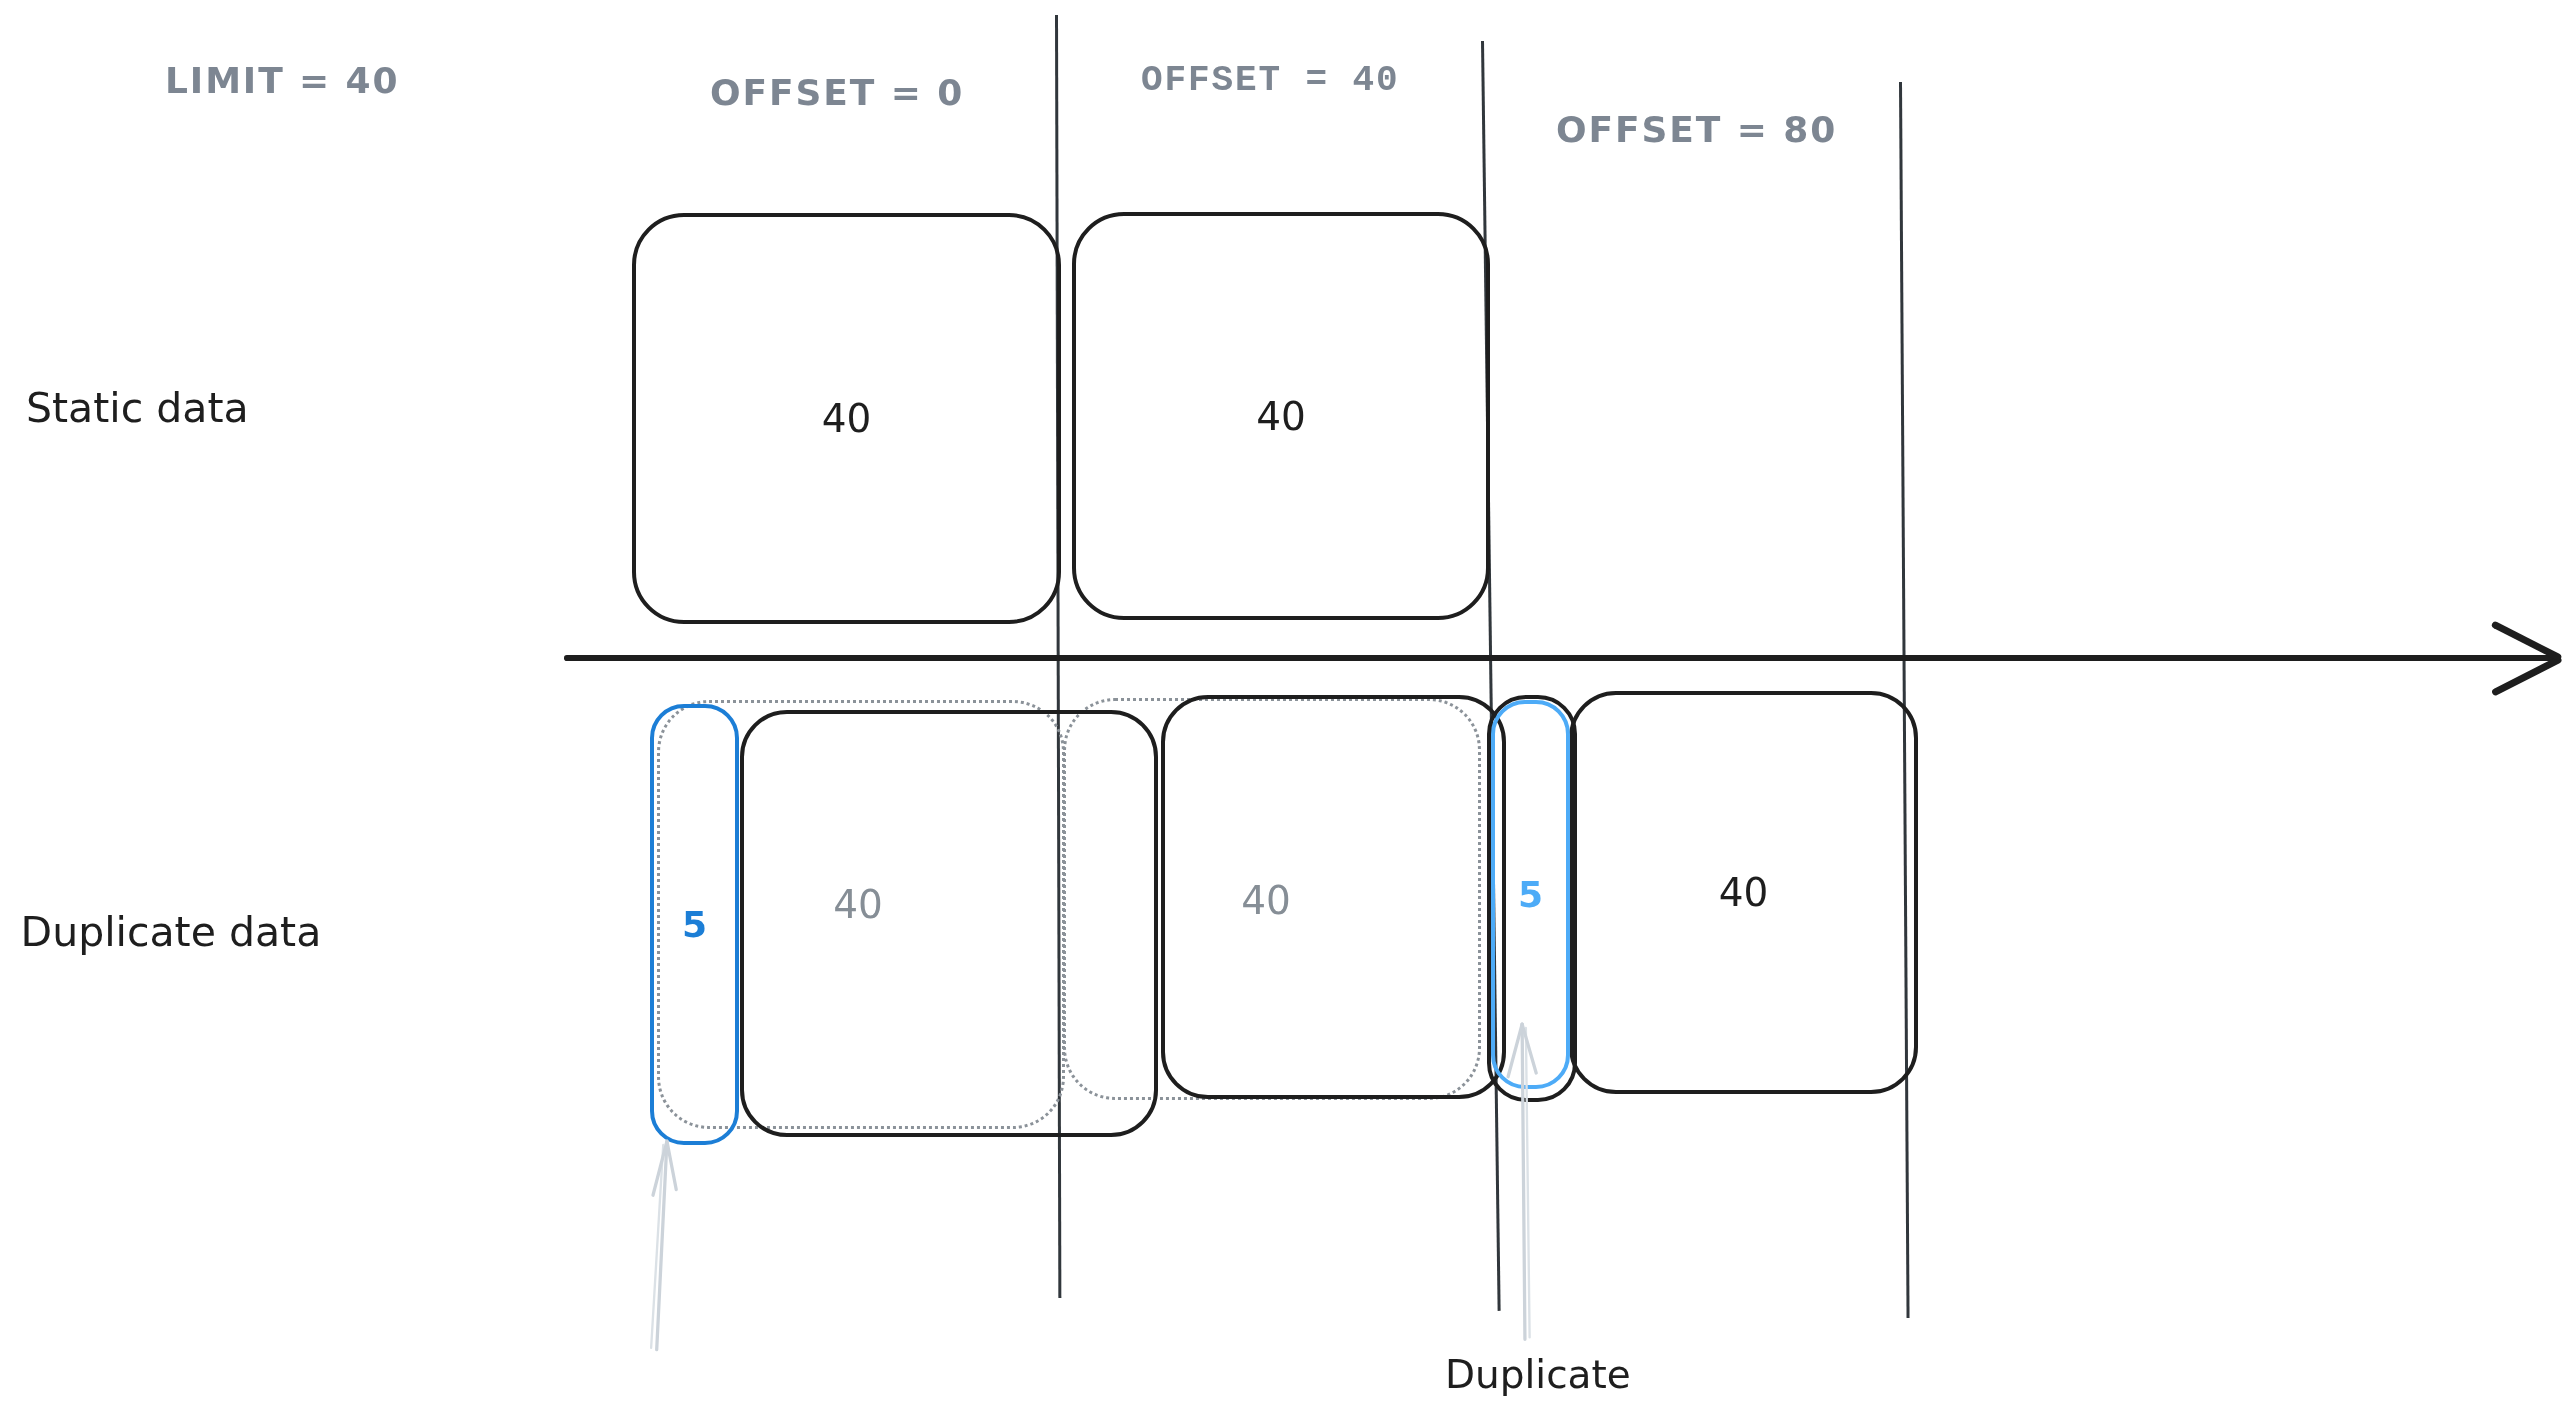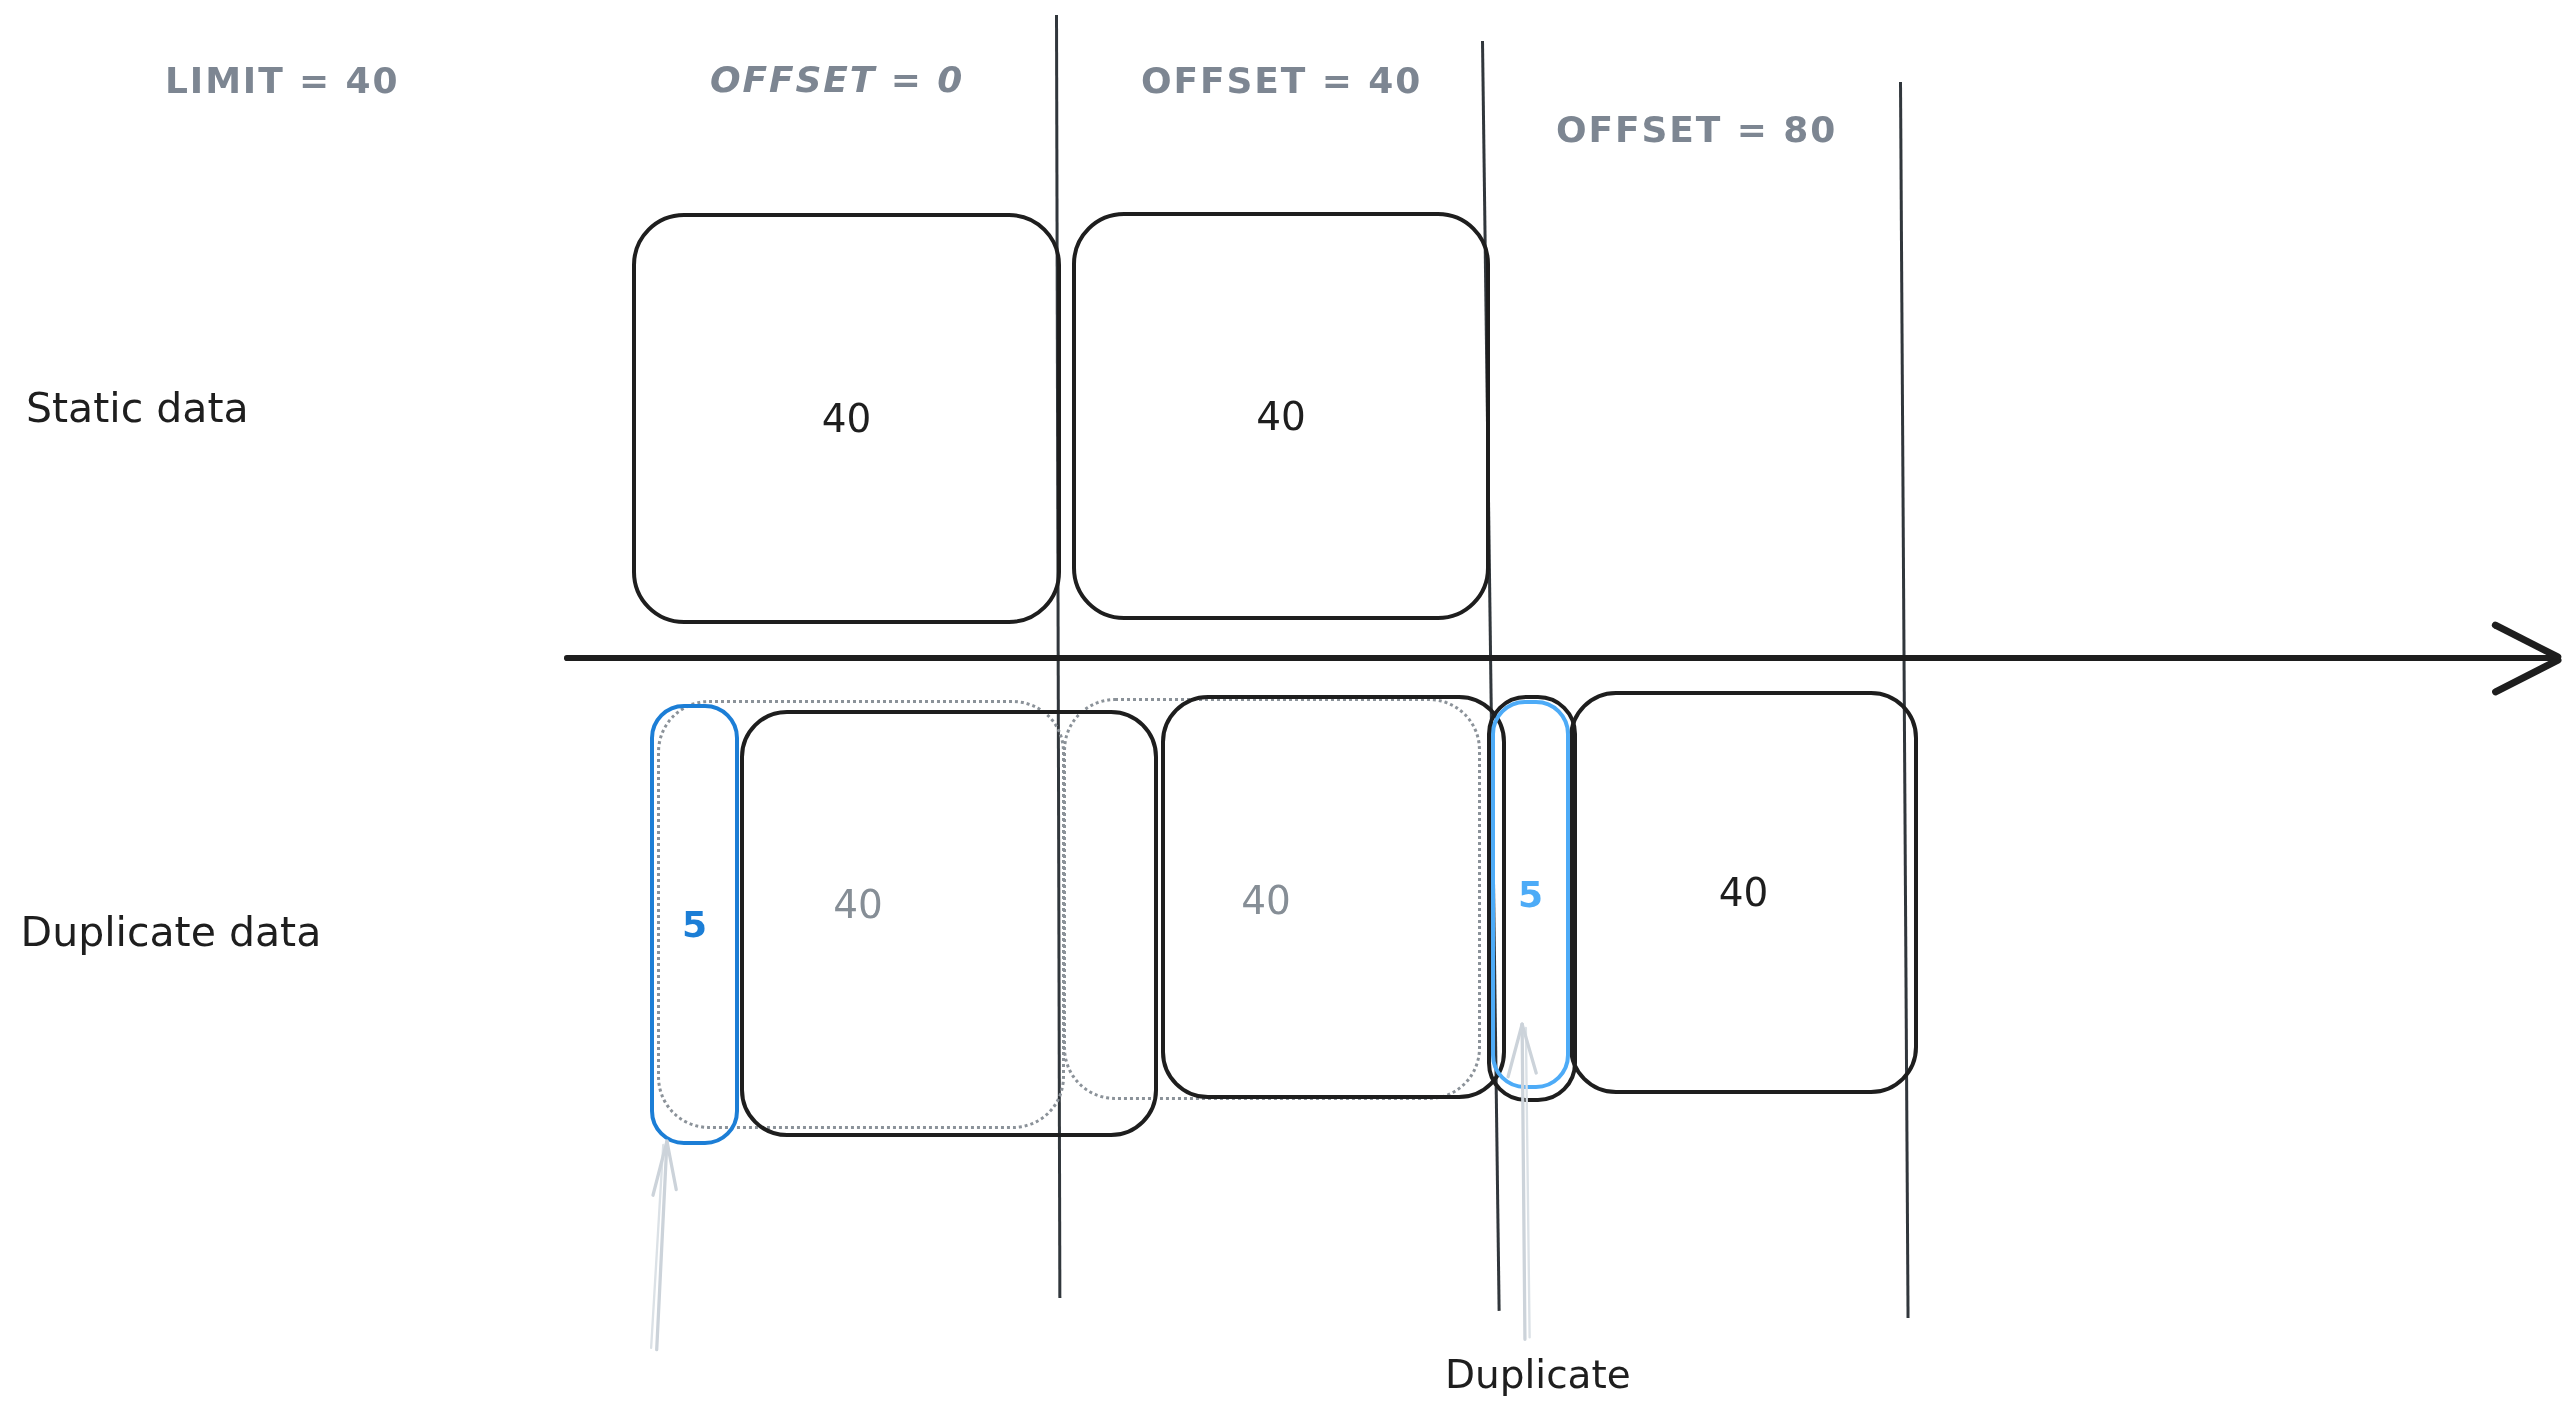--- a/index.html
+++ b/index.html
@@ -43,22 +43,22 @@
   .floatval{position:absolute;font-size:39px;color:#868e96;width:112px;text-align:center;}
 
   .ann-arrow{position:absolute;}
 </style>
 </head>
 <body>
 
 <div class="canvas">
 
   <span class="hlabel" style="left:165px;top:60px;">LIMIT = 40</span>
-  <span class="hlabel" style="left:710px;top:59px;font-style:italic;">OFFSET = 0</span>
-  <span class="hlabel" style="left:1141px;top:60px;">OFFSET = 40</span>
+  <span class="hlabel" style="left:710px;top:72px;">OFFSET = 0</span>
+  <span class="hlabel" style="left:1141px;top:60px;font-family:Liberation Mono, monospace;">OFFSET = 40</span>
   <span class="hlabel" style="left:1556px;top:73px;margin-top:36px;">OFFSET = 80</span>
 
   <div class="vline" style="left:1055px;top:15px;height:1283px;transform:rotate(-0.15deg);"></div>
   <div class="vline" style="left:1481px;top:41px;height:1270px;transform:rotate(-0.75deg);"></div>
   <div class="vline" style="left:1899px;top:82px;height:1236px;transform:rotate(-0.35deg);"></div>
 
   <span class="rowlabel" style="left:26px;top:367px;">Static data</span>
   <span class="rowlabel" style="left:20.6px;top:891px;">Duplicate data</span>
 
   <div class="box" style="left:632px;top:213px;width:421px;height:403px;">

